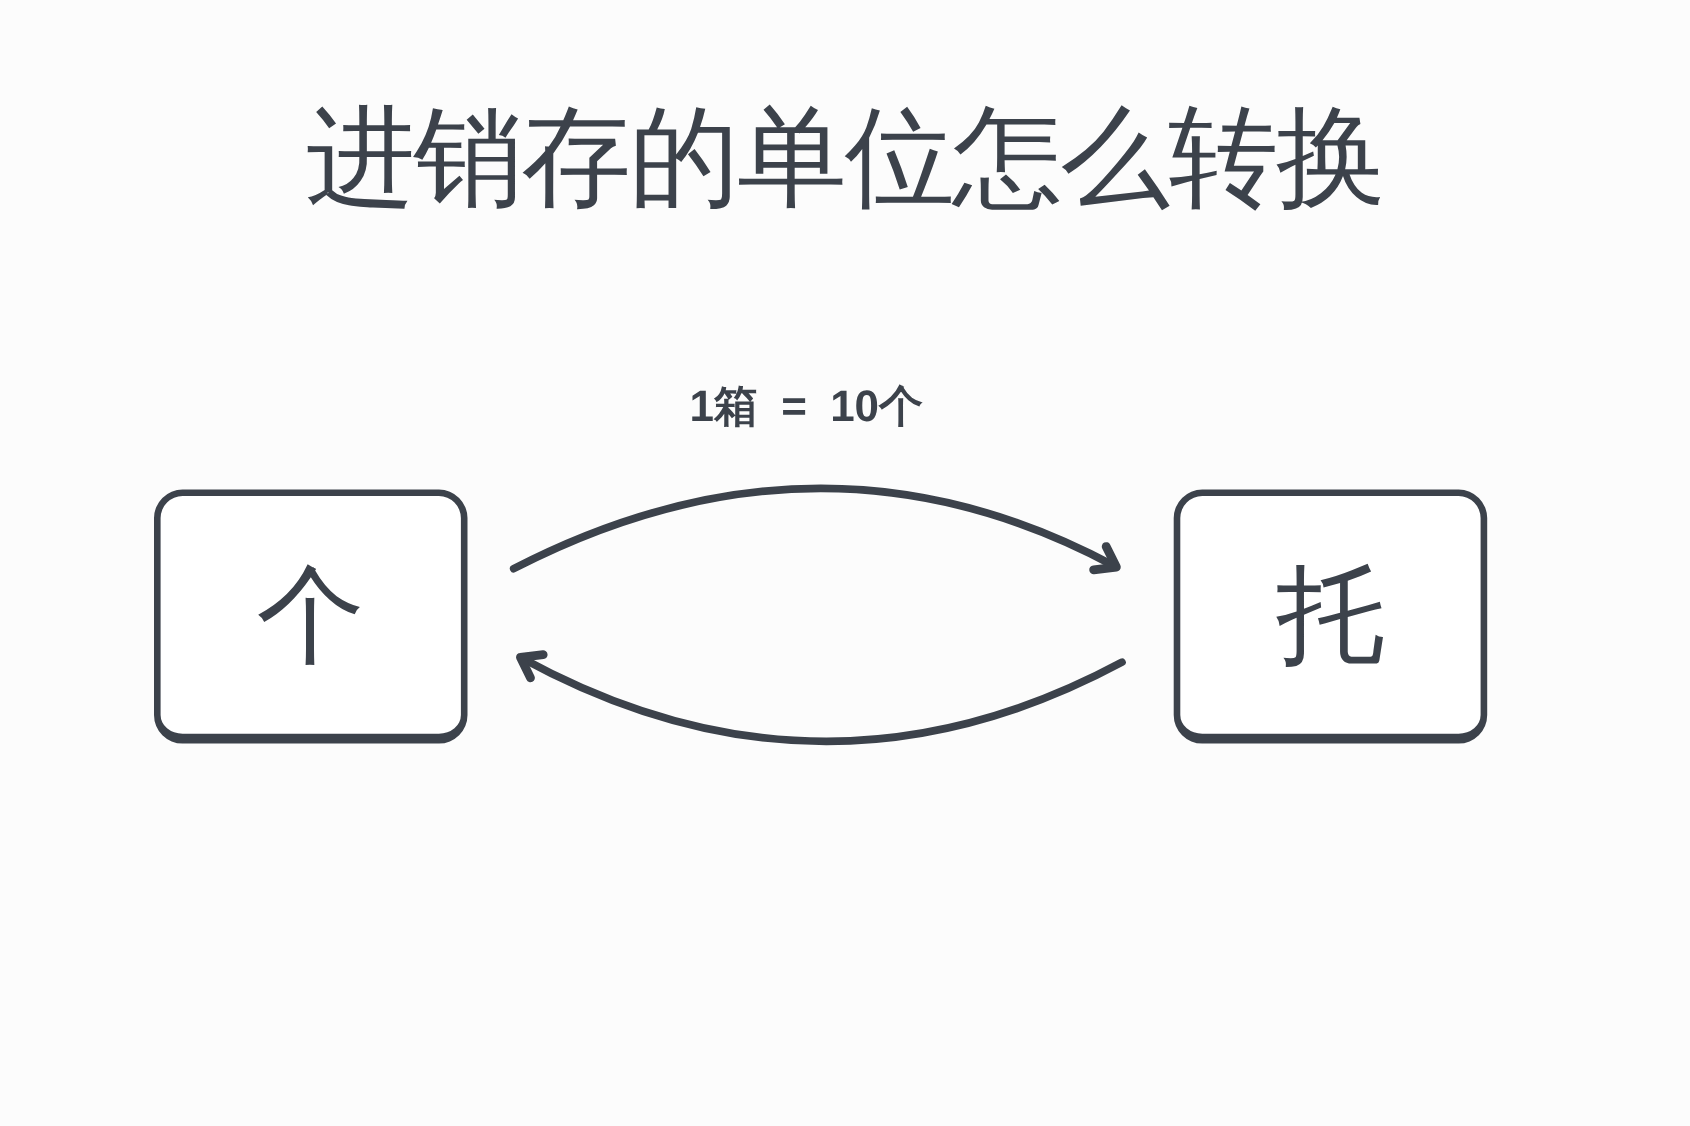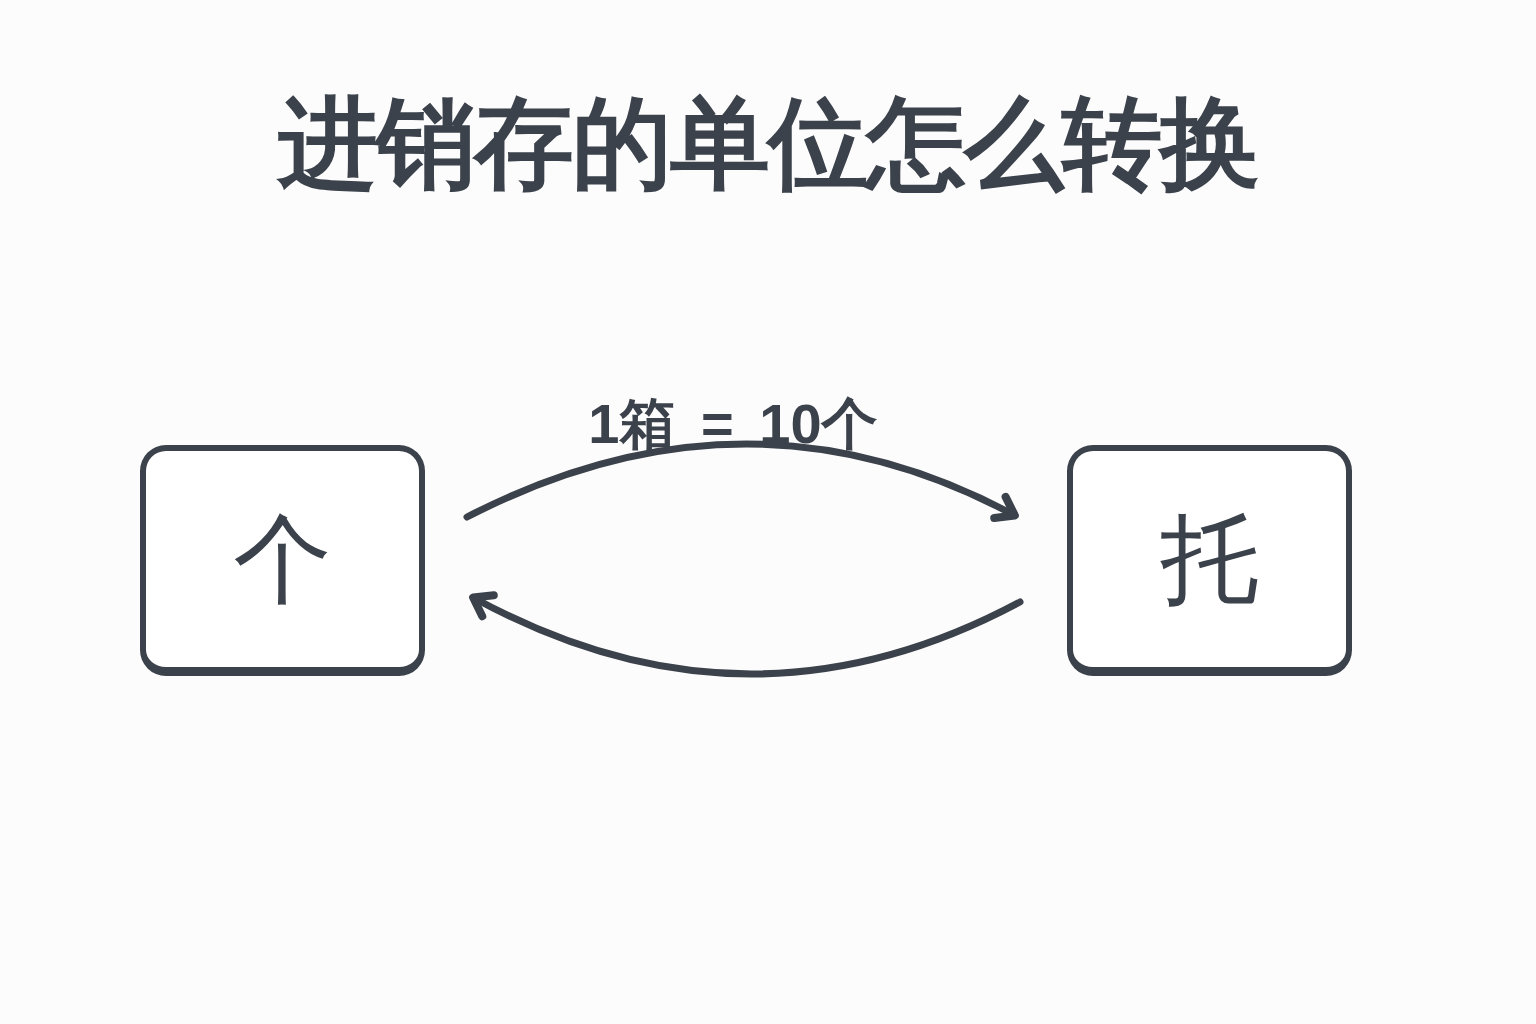--- a/index.html
+++ b/index.html
@@ -19,34 +19,33 @@
     position:absolute;inset:0;
   }
   .title{
     position:absolute;
     left:0;right:0;
     top:78px;
     margin:0;
     text-align:center;
     font-size:100px;
     line-height:1.3;
-    font-weight:700;
+    font-weight:400;
     letter-spacing:-2px;
     color:var(--ink);
   }
   .relation{
     position:absolute;
     transform:translateX(-50%);
-    font-size:56px;
+    font-size:40px;
     line-height:1.2;
     font-weight:600;
     white-space:pre;
     word-spacing:10px;
     color:var(--ink);
-    margin-top:44px;
   }
   .relation.top{ left:733px; top:346px; }
   .relation.bottom{ left:747px; top:712px; }
   .unit-node{
     position:absolute;
     width:273px;height:216px;
     background:#ffffff;
     border:6px solid var(--ink);
     border-bottom-width:9px;
     border-radius:26px;

